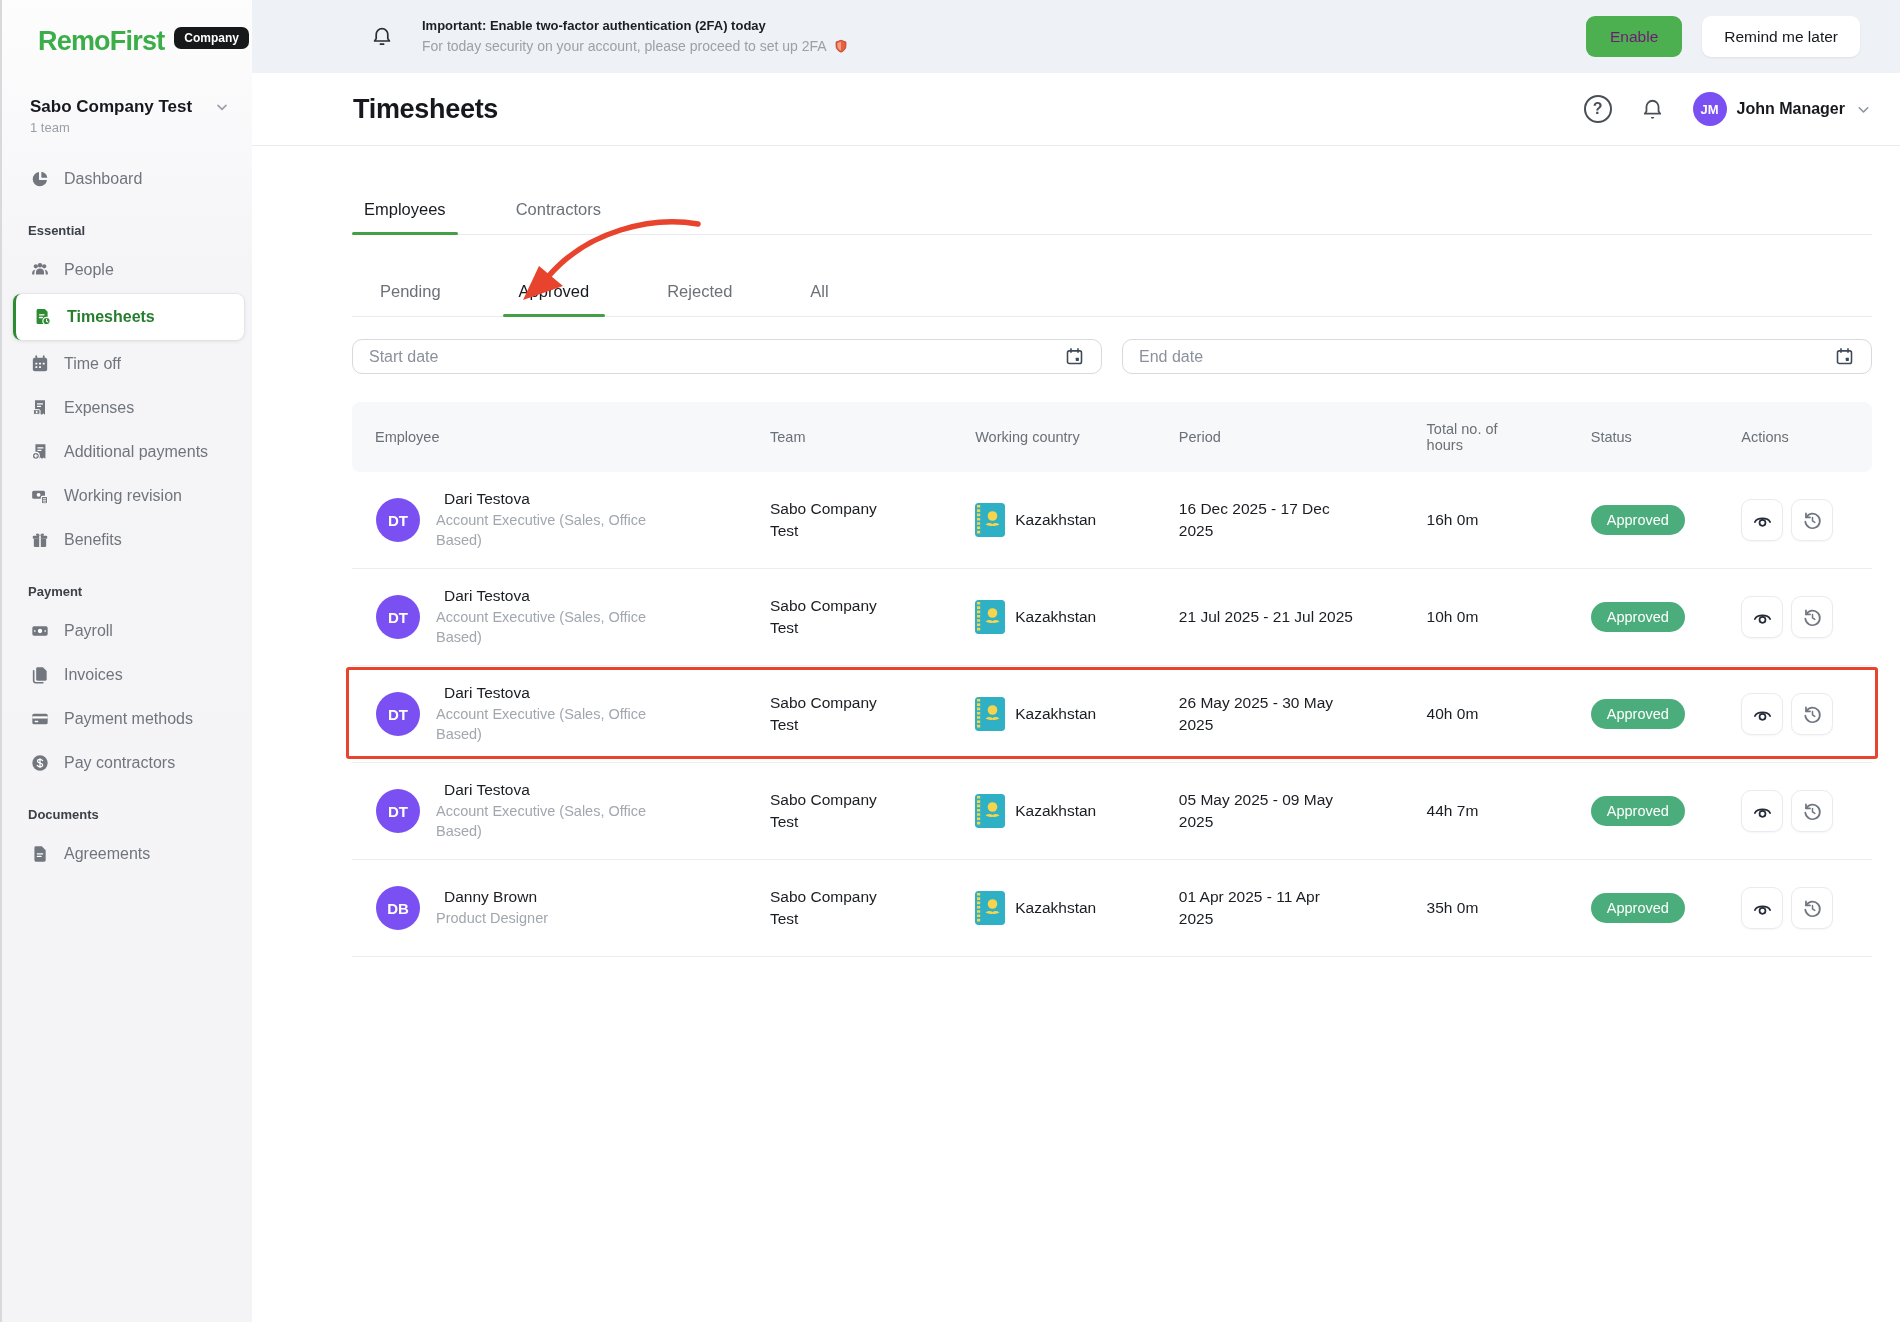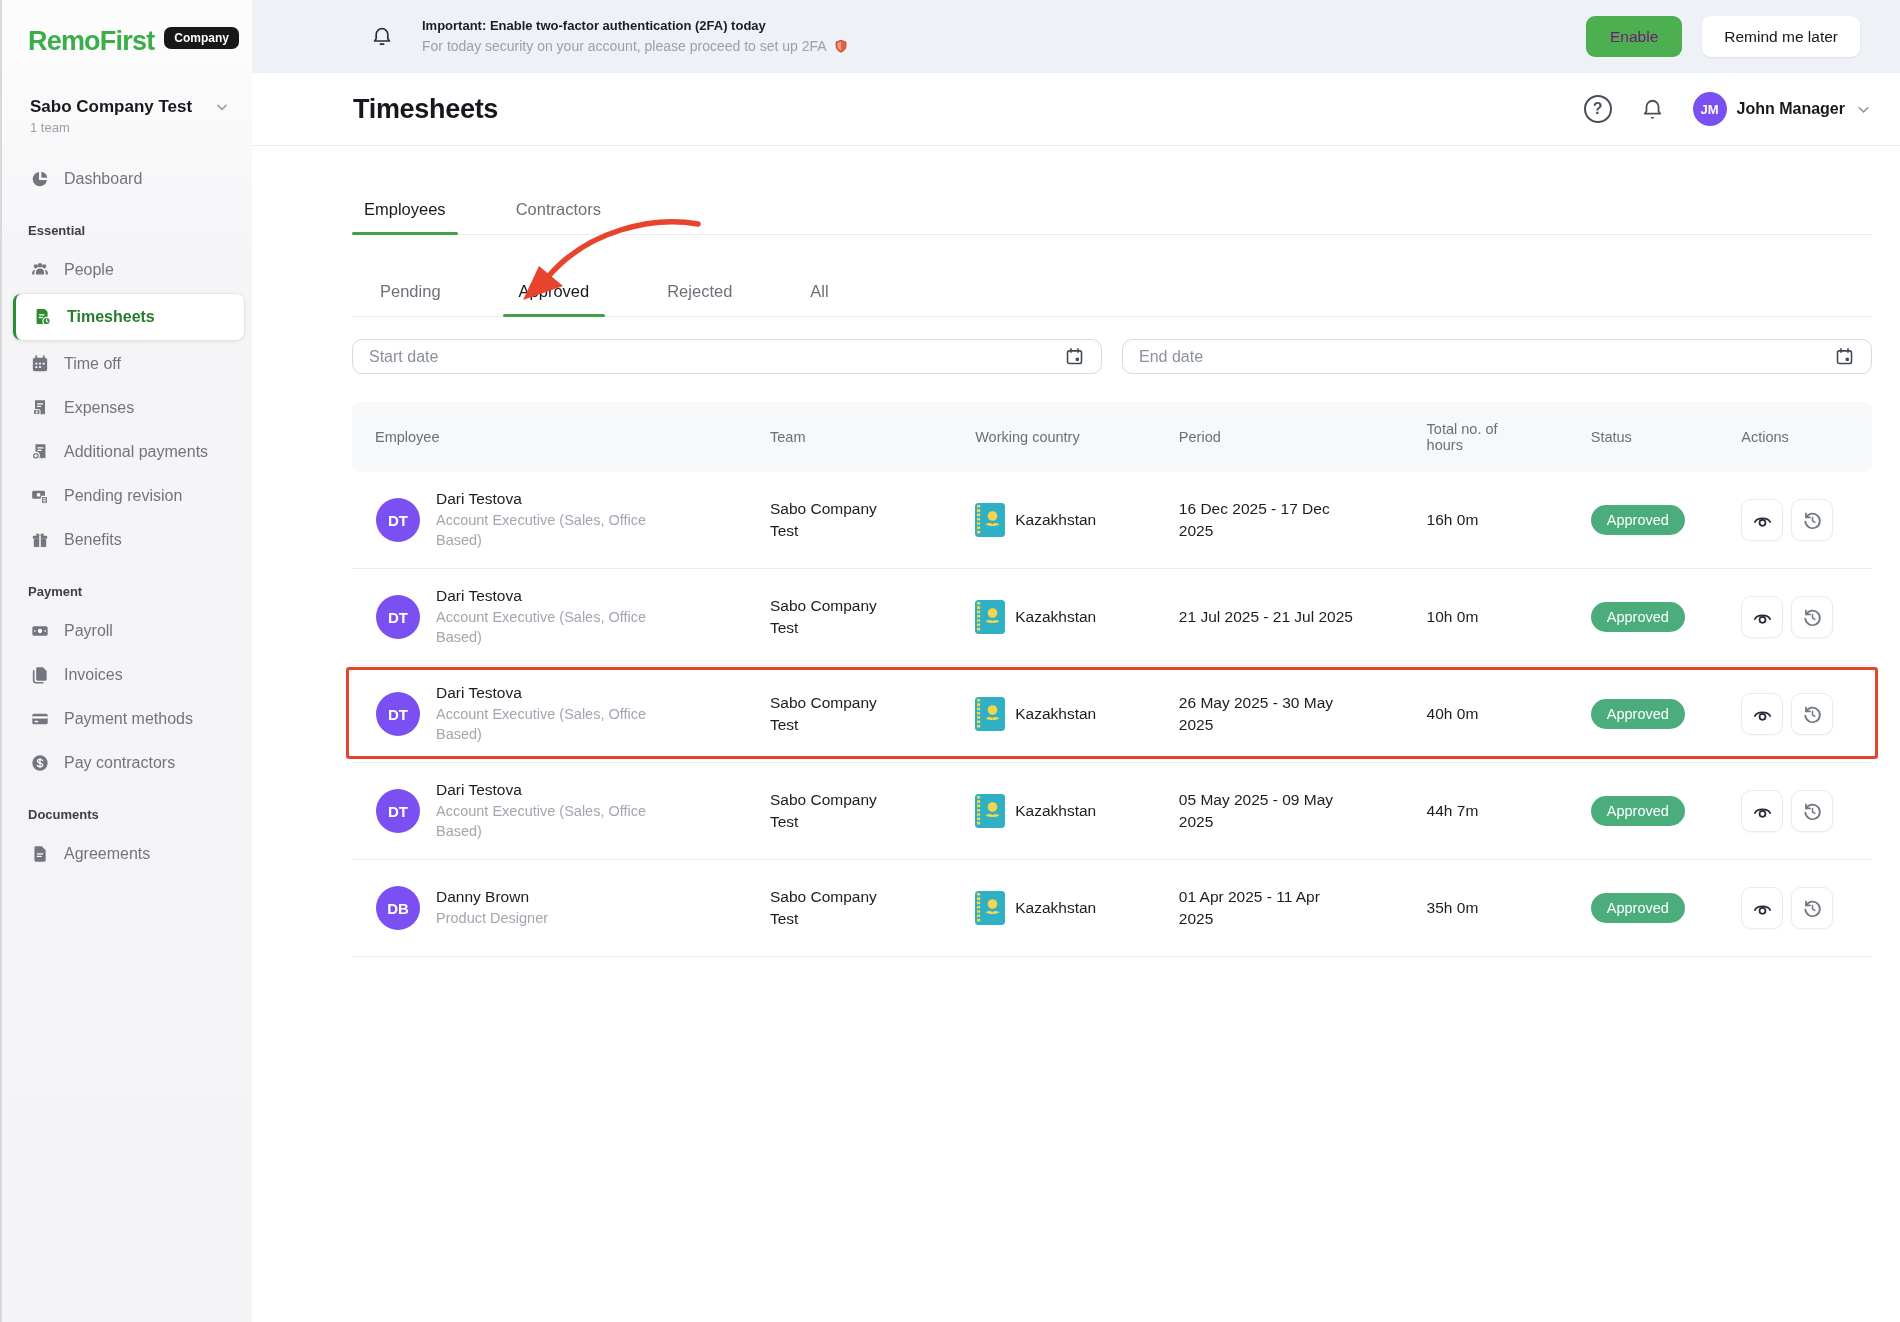--- a/index.html
+++ b/index.html
@@ -9,21 +9,21 @@
     background:#fff; color:#1a1d22; overflow:hidden;
   }
   .app { display:flex; width:1900px; height:1322px; border-left:2px solid #d9d9dc; }
 
   
   .sidebar {
     width:250px; flex:0 0 250px; height:100%;
     background:linear-gradient(180deg,#fdfdfe 0%,#f5f5f7 20%,#f4f4f6 100%);
     padding-top:26px; position:relative;
   }
-  .logo-row { display:flex; align-items:center; gap:10px; padding:0 0 0 26px; }
+  .logo-row { display:flex; align-items:center; gap:10px; padding:0 0 0 36px; }
   .logo-text { font-size:27px; font-weight:800; color:#3cae49; letter-spacing:-0.8px; }
   .logo-badge {
     background:#17181a; color:#fff; font-size:12px; font-weight:600;
     padding:4px 10px; border-radius:7px; margin-top:-8px;
   }
   .company-switcher { padding:40px 22px 0 28px; cursor:pointer; }
   .company-top { display:flex; align-items:center; justify-content:space-between; }
   .company-name { font-size:17px; font-weight:700; color:#16181d; }
   .company-meta { font-size:13px; color:#9aa0a8; margin-top:3px; }
   .nav { margin-top:22px; }
@@ -117,21 +117,21 @@
   .trow .cell:first-child { padding-left:24px; }
   .trow.highlighted::after {
     content:""; position:absolute; left:-6px; right:-6px; top:1px; bottom:3px;
     border:3px solid #e8432d; border-radius:3px; pointer-events:none;
   }
   .emp { display:flex; align-items:center; gap:16px; }
   .emp-avatar {
     width:44px; height:44px; flex:0 0 44px; border-radius:50%; background:#7a50f2; color:#fff;
     font-size:15px; font-weight:600; display:flex; align-items:center; justify-content:center;
   }
-  .emp-name { font-size:15.5px; font-weight:500; color:#1a1d22; }
+  .emp-name { font-size:15.5px; font-weight:500; color:#1a1d22;margin-left:8px; }
   .emp-role { font-size:14.5px; color:#a1a7ae; margin-top:3px; line-height:1.35; max-width:250px; }
   .team-txt { font-size:15.5px; color:#1a1d22; line-height:1.4; max-width:130px; }
   .country { display:flex; align-items:center; gap:10px; font-size:15.5px; color:#1a1d22; }
   .flag { border-radius:3px; flex:0 0 30px; }
   .period-txt { font-size:15.5px; color:#1a1d22; line-height:1.4; max-width:178px; }
   .hours-txt { font-size:15.5px; color:#1a1d22; }
   .badge {
     display:inline-block; background:#4cad7c; color:#fff; font-size:14.5px; font-weight:500;
     padding:7px 16px; border-radius:17px;
   }
@@ -233,21 +233,21 @@
         <span>Additional payments</span>
       </div>
 
       <div class="nav-item">
         <svg class="nicon" width="20" height="20" viewBox="0 0 24 24">
             <rect x="2.6" y="5.8" width="15.4" height="9.6" rx="1.8"></rect>
             <circle cx="10.3" cy="10.6" r="2.3" fill="#fff"></circle>
             <rect x="13.6" y="12.4" width="7.4" height="8.8" rx="1.3" stroke="#fff" stroke-width="1.3"></rect>
             <path d="M15.4 15.2h3.8M15.4 17.2h3.8M15.4 19.2h3.8" stroke="#fff" stroke-width="1"></path>
           </svg>
-        <span>Pending revision</span>
+        <span>Working revision</span>
       </div>
 
       <div class="nav-item">
         <svg class="nicon" width="20" height="20" viewBox="0 0 24 24">
             <rect x="4.6" y="10.6" width="14.8" height="9.8" rx="1.4"></rect>
             <rect x="3.4" y="6.9" width="17.2" height="3.6" rx="1"></rect>
             <path d="M12 6.9C10.8 3.4 6.9 3.7 7.3 6c.3 1.6 2.9 1 4.7.9zm0 0c1.2-3.5 5.1-3.2 4.7-.9-.3 1.6-2.9 1-4.7.9z"></path>
             <rect x="11.1" y="10.6" width="1.8" height="9.8" fill="#fff"></rect>
             <rect x="11.1" y="6.9" width="1.8" height="3.6" fill="#fff"></rect>
           </svg>

